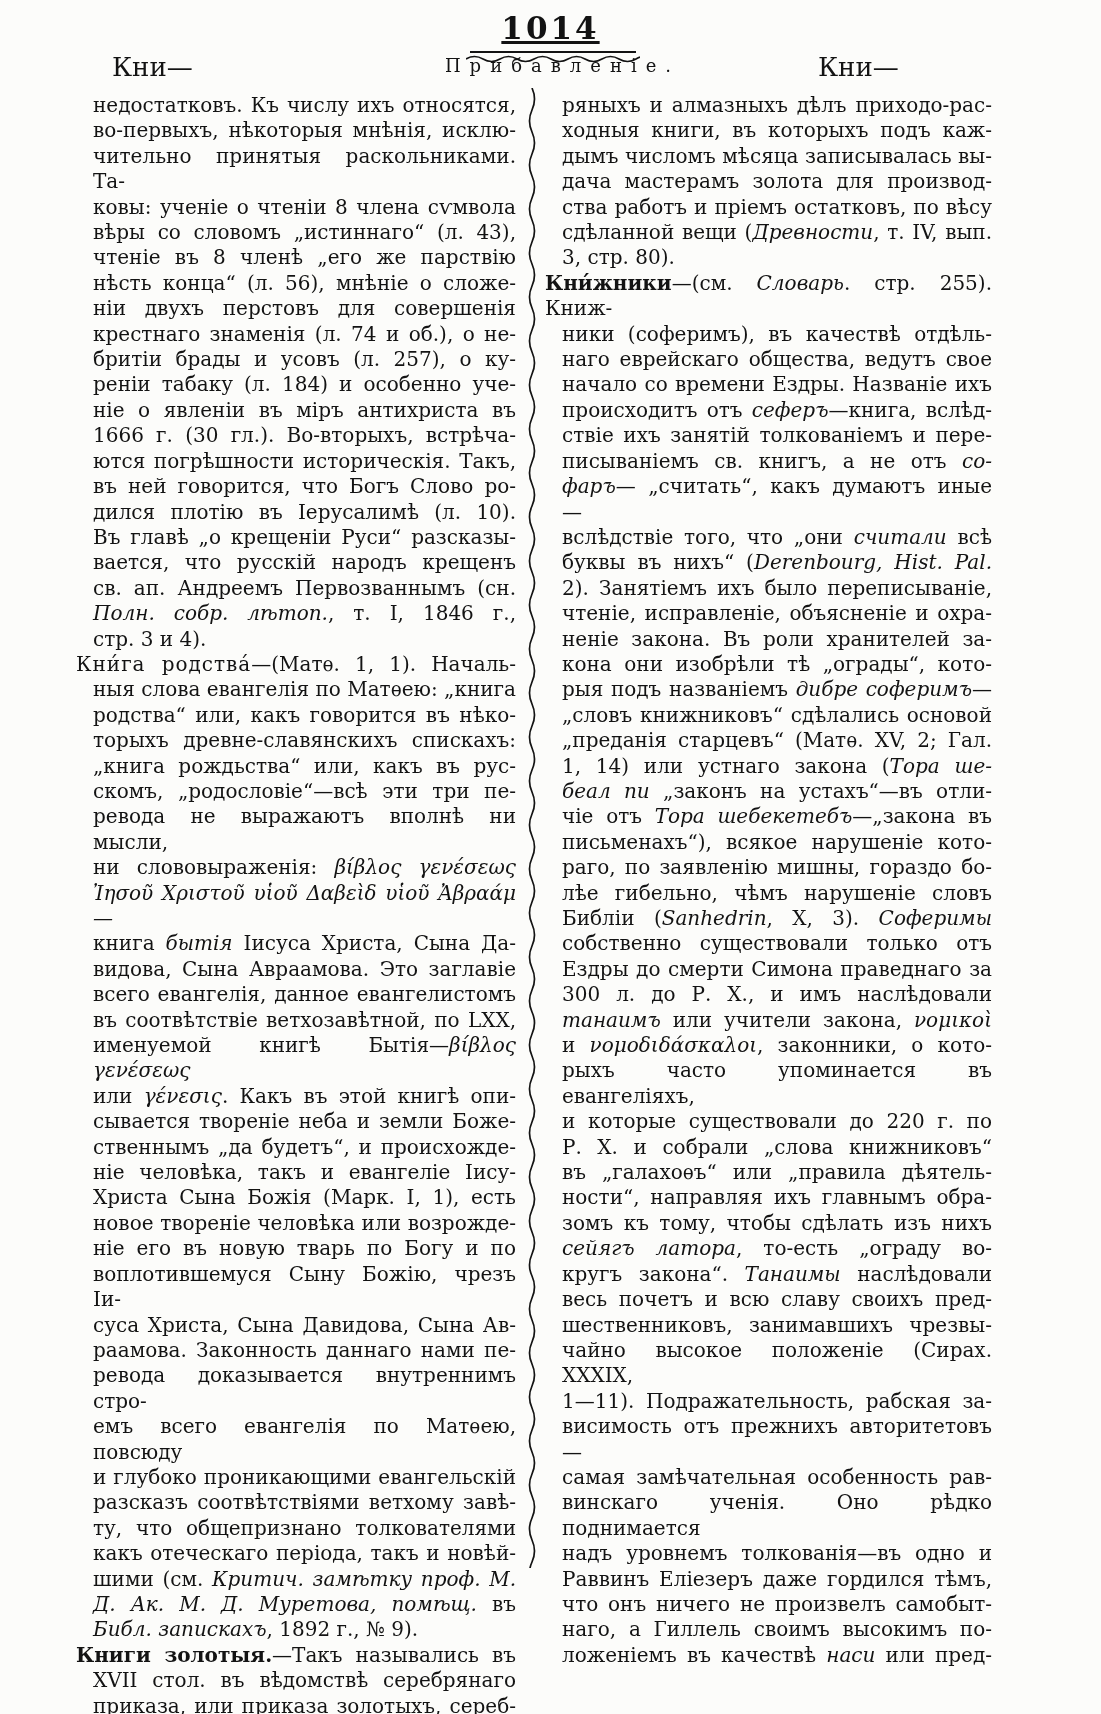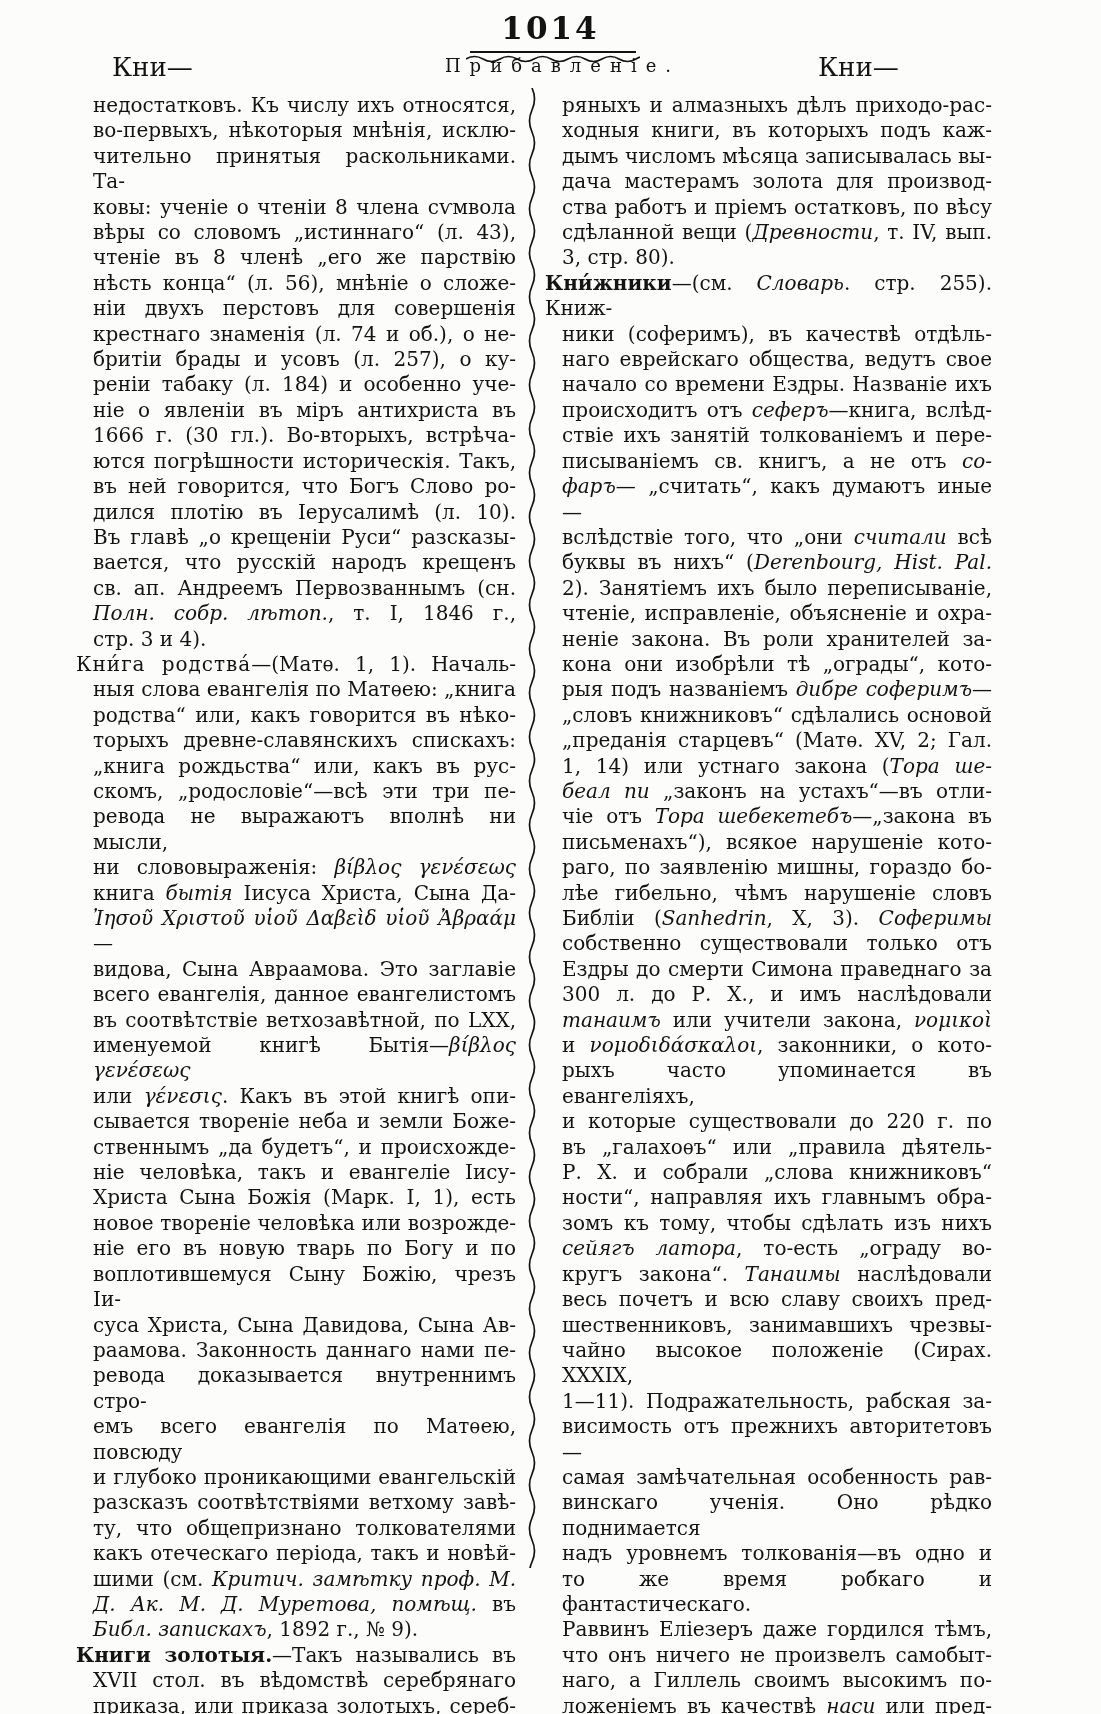--- a/index.html
+++ b/index.html
@@ -7,21 +7,21 @@
     position:relative;
     width:1101px;height:1714px;
     background:#fcfcfa;
     font-family:"DejaVu Serif","Liberation Serif",serif;
     color:#131313;
     overflow:hidden;
   }
   
   .page-number{
     position:absolute;top:10px;left:0;right:0;
-    text-align:center;font-size:31px;font-weight:bold;letter-spacing:3px;
+    text-align:center;font-size:31px;font-weight:bold;letter-spacing:3px;text-decoration:underline;
   }
   .num-rule{
     position:absolute;top:51px;left:470px;width:166px;height:2px;background:#131313;
   }
   .num-squiggle{position:absolute;top:55px;left:466px;}
   .running-head{position:absolute;top:52px;left:0;width:100%;height:30px;padding-left:24px;}
   .head-left{position:absolute;left:112px;top:0;font-size:26px;}
   .head-right{position:absolute;left:818px;top:0;font-size:26px;}
   .running-title{
     position:absolute;left:0;right:0;top:3px;text-align:center;
@@ -94,22 +94,22 @@
       <div class="line"><span class="seg-i">Полн. собр. лѣтоп.</span><span class="seg-n">, т. I, 1846 г.,</span></div>
       <div class="line end"><span class="seg-n">стр. 3 и 4).</span></div>
       <div class="line hang"><span class="seg-hw">Кни́га родства́</span><span class="seg-n">—(Матѳ. 1, 1). Началь-</span></div>
       <div class="line"><span class="seg-n">ныя слова евангелія по Матѳею: „книга</span></div>
       <div class="line"><span class="seg-n">родства“ или, какъ говорится въ нѣко-</span></div>
       <div class="line"><span class="seg-n">торыхъ древне-славянскихъ спискахъ:</span></div>
       <div class="line"><span class="seg-n">„книга рождьства“ или, какъ въ рус-</span></div>
       <div class="line"><span class="seg-n">скомъ, „родословіе“—всѣ эти три пе-</span></div>
       <div class="line"><span class="seg-n">ревода не выражаютъ вполнѣ ни мысли,</span></div>
       <div class="line"><span class="seg-n">ни слововыраженія: </span><span class="seg-g">βίβλος γενέσεως</span></div>
+      <div class="line"><span class="seg-g">Ἰησοῦ Χριστοῦ υἱοῦ Δαβεὶδ υἱοῦ Ἀβραάμ—</span></div>
       <div class="line"><span class="seg-n">книга </span><span class="seg-i">бытія</span><span class="seg-n"> Іисуса Христа, Сына Да-</span></div>
-      <div class="line"><span class="seg-g">Ἰησοῦ Χριστοῦ υἱοῦ Δαβεὶδ υἱοῦ Ἀβραάμ—</span></div>
       <div class="line"><span class="seg-n">видова, Сына Авраамова. Это заглавіе</span></div>
       <div class="line"><span class="seg-n">всего евангелія, данное евангелистомъ</span></div>
       <div class="line"><span class="seg-n">въ соотвѣтствіе ветхозавѣтной, по LXX,</span></div>
       <div class="line"><span class="seg-n">именуемой книгѣ Бытія—</span><span class="seg-g">βίβλος γενέσεως</span></div>
       <div class="line"><span class="seg-n">или </span><span class="seg-g">γένεσις</span><span class="seg-n">. Какъ въ этой книгѣ опи-</span></div>
       <div class="line"><span class="seg-n">сывается твореніе неба и земли Боже-</span></div>
       <div class="line"><span class="seg-n">ственнымъ „да будетъ“, и происхожде-</span></div>
       <div class="line"><span class="seg-n">ніе человѣка, такъ и евангеліе Іису-</span></div>
       <div class="line"><span class="seg-n">Христа Сына Божія (Марк. I, 1), есть</span></div>
       <div class="line"><span class="seg-n">новое твореніе человѣка или возрожде-</span></div>
@@ -162,34 +162,33 @@
       <div class="line"><span class="seg-n">раго, по заявленію мишны, гораздо бо-</span></div>
       <div class="line"><span class="seg-n">лѣе гибельно, чѣмъ нарушеніе словъ</span></div>
       <div class="line"><span class="seg-n">Библіи (</span><span class="seg-i">Sanhedrin</span><span class="seg-n">, X, 3). </span><span class="seg-i">Соферимы</span></div>
       <div class="line"><span class="seg-n">собственно существовали только отъ</span></div>
       <div class="line"><span class="seg-n">Ездры до смерти Симона праведнаго за</span></div>
       <div class="line"><span class="seg-n">300 л. до Р. Х., и имъ наслѣдовали</span></div>
       <div class="line"><span class="seg-i">танаимъ</span><span class="seg-n"> или учители закона, </span><span class="seg-g">νομικοὶ</span></div>
       <div class="line"><span class="seg-n">и </span><span class="seg-g">νομοδιδάσκαλοι</span><span class="seg-n">, законники, о кото-</span></div>
       <div class="line"><span class="seg-n">рыхъ часто упоминается въ евангеліяхъ,</span></div>
       <div class="line"><span class="seg-n">и которые существовали до 220 г. по</span></div>
+      <div class="line"><span class="seg-n">Р. Х. и собрали „слова книжниковъ“</span></div>
       <div class="line"><span class="seg-n">въ „галахоѳъ“ или „правила дѣятель-</span></div>
-      <div class="line"><span class="seg-n">Р. Х. и собрали „слова книжниковъ“</span></div>
       <div class="line"><span class="seg-n">ности“, направляя ихъ главнымъ обра-</span></div>
       <div class="line"><span class="seg-n">зомъ къ тому, чтобы сдѣлать изъ нихъ</span></div>
       <div class="line"><span class="seg-i">сейягъ латора</span><span class="seg-n">, то-есть „ограду во-</span></div>
       <div class="line"><span class="seg-n">кругъ закона“. </span><span class="seg-i">Танаимы</span><span class="seg-n"> наслѣдовали</span></div>
       <div class="line"><span class="seg-n">весь почетъ и всю славу своихъ пред-</span></div>
       <div class="line"><span class="seg-n">шественниковъ, занимавшихъ чрезвы-</span></div>
       <div class="line"><span class="seg-n">чайно высокое положеніе (Сирах. XXXIX,</span></div>
       <div class="line"><span class="seg-n">1—11). Подражательность, рабская за-</span></div>
       <div class="line"><span class="seg-n">висимость отъ прежнихъ авторитетовъ —</span></div>
       <div class="line"><span class="seg-n">самая замѣчательная особенность рав-</span></div>
       <div class="line"><span class="seg-n">винскаго ученія. Оно рѣдко поднимается</span></div>
       <div class="line"><span class="seg-n">надъ уровнемъ толкованія—въ одно и</span></div>
-      <div class="line"><span class="seg-n">то же время робкаго и фантастическаго.</span></div>
       <div class="line"><span class="seg-n">Раввинъ Еліезеръ даже гордился тѣмъ,</span></div>
       <div class="line"><span class="seg-n">что онъ ничего не произвелъ самобыт-</span></div>
       <div class="line"><span class="seg-n">наго, а Гиллель своимъ высокимъ по-</span></div>
       <div class="line"><span class="seg-n">ложеніемъ въ качествѣ </span><span class="seg-i">наси</span><span class="seg-n"> или пред-</span></div>
     </div>
 
 </div>
 
 </body></html>

